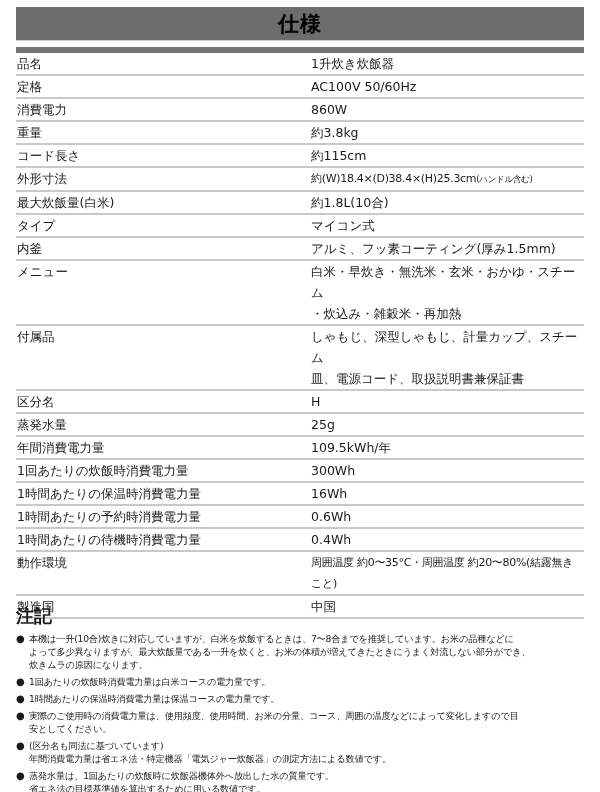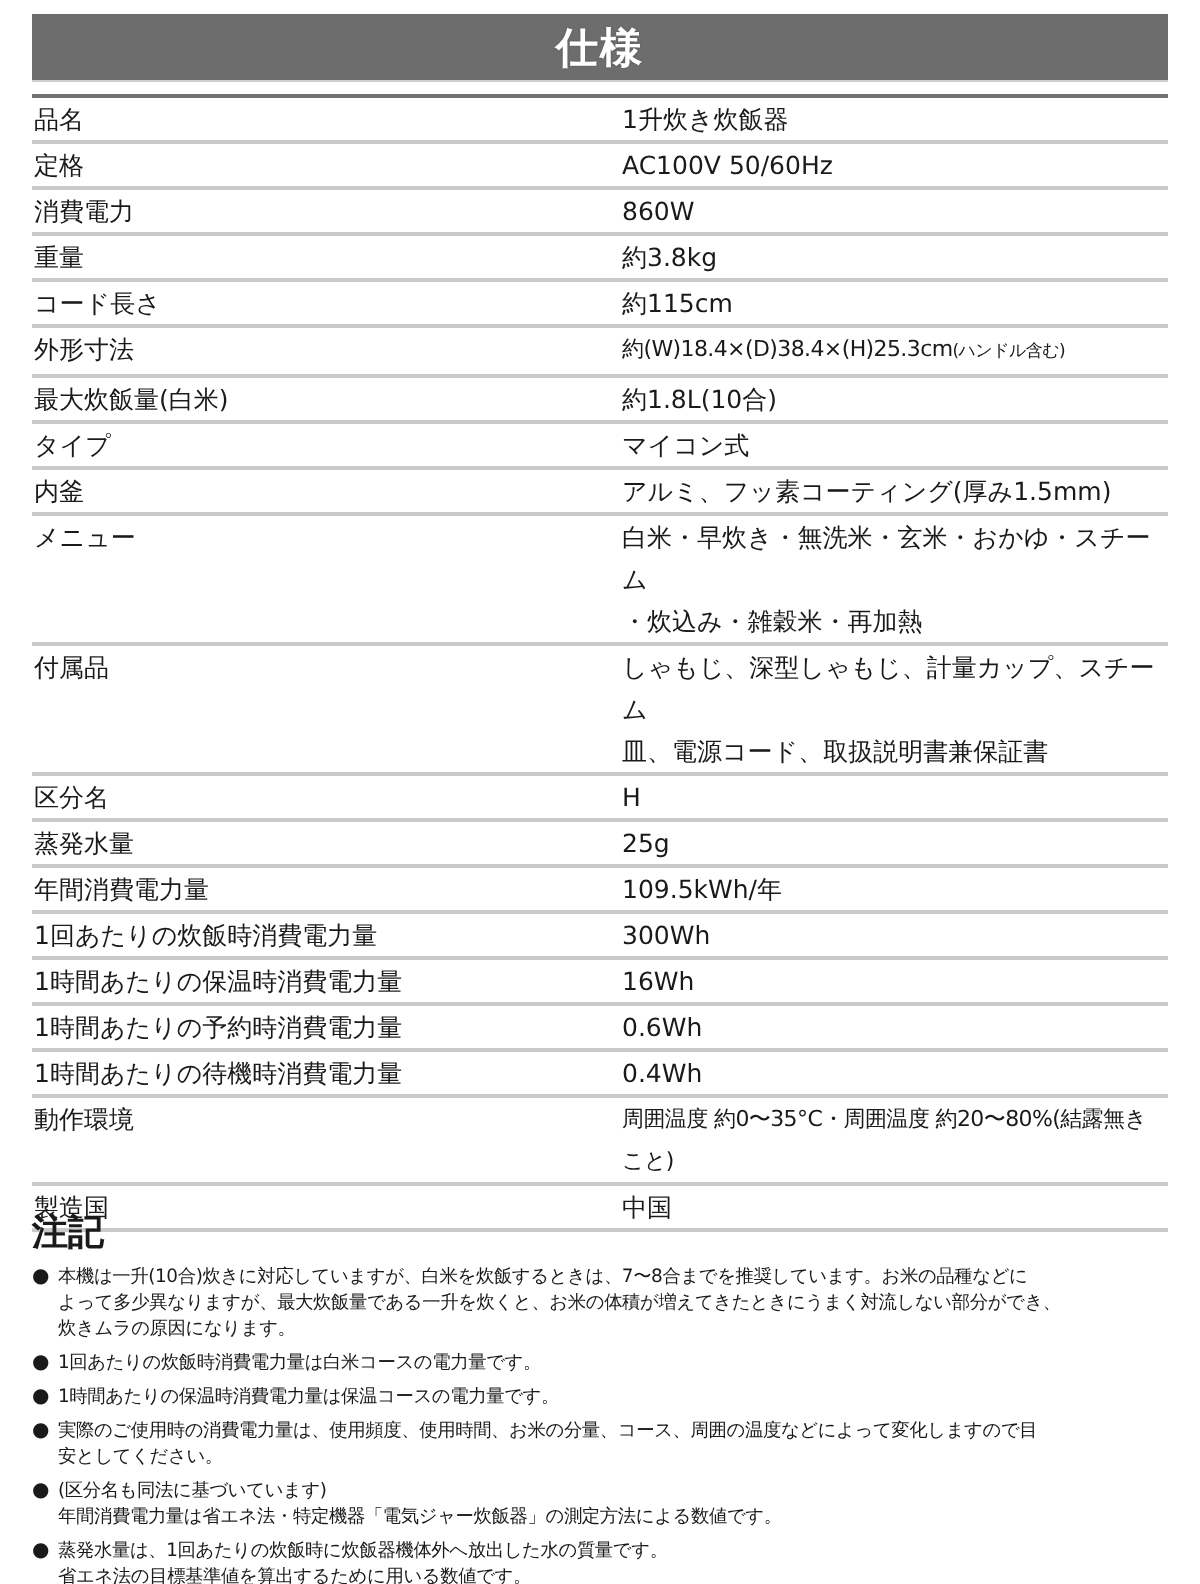--- a/index.html
+++ b/index.html
@@ -21,33 +21,33 @@
       top: 7px;
       width: 568px;
       height: 33px;
       background: #6d6d6d;
       border-bottom: 1px solid #cfcfcf;
       display: flex;
       align-items: center;
       justify-content: center;
     }
     .title-bar span {
-      color: #ffffff;
+      color: #000000;
       font-weight: bold;
       font-size: 21px;
       letter-spacing: 1px;
       text-shadow: 0 0 1px #555;
     }
     .spec-table {
       position: absolute;
       left: 16px;
       top: 47px;
       width: 568px;
       border-collapse: collapse;
-      border-top: 2px solid #737373;
+      border-top: 6px solid #737373;
     }
     .spec-row {
       border-bottom: 2px solid #c9c9c9;
     }
     .spec-row td {
       padding: 0;
       vertical-align: top;
       font-size: 12.5px;
       line-height: 21px;
     }

